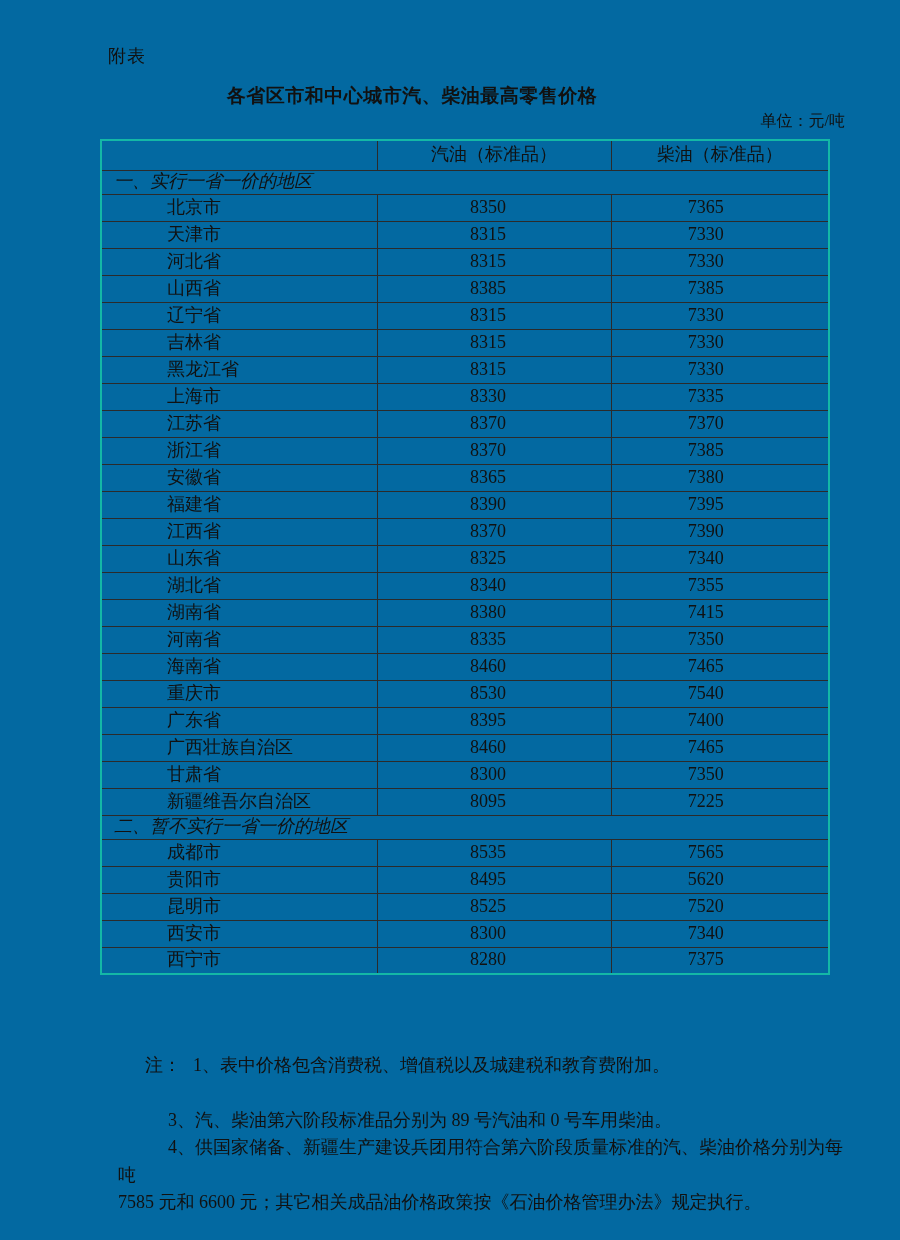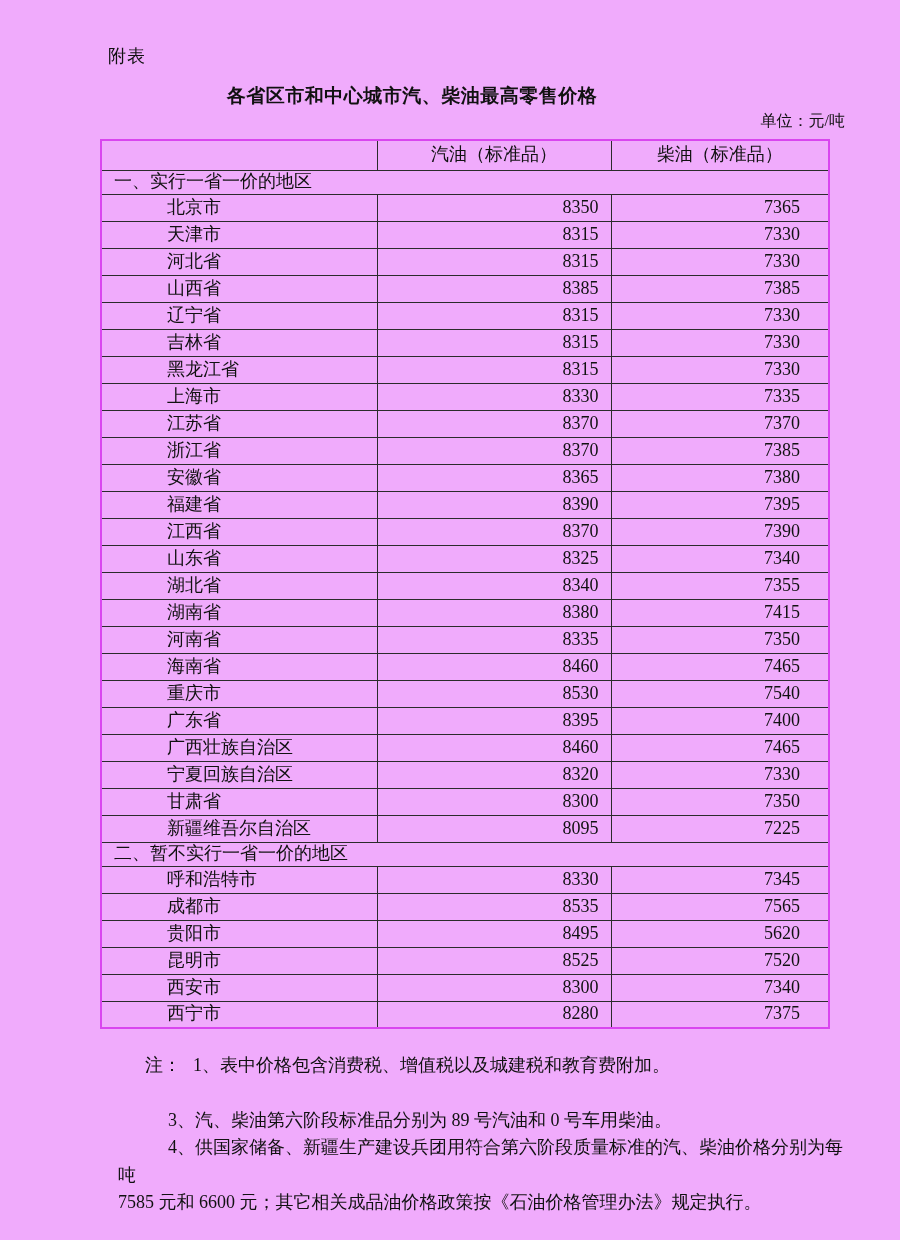--- a/index.html
+++ b/index.html
@@ -5,59 +5,59 @@
   html,body { margin:0; padding:0; }
   body {
     width:900px; height:1240px;
     background:#ffffff;
     font-family:"Liberation Serif","DejaVu Serif",serif;
     color:#111;
   }
   #page {
     position:relative;
     width:900px; height:1240px;
-    background:#f0abfc;
+    background:#0369a1;
     overflow:hidden;
   }
   .appendix-tag {
     position:absolute; left:108px; top:44px;
     font-size:18px; letter-spacing:1px;
   }
   .doc-title {
     position:absolute; left:0; top:83px; width:824px;
     text-align:center;
     font-family:"Liberation Sans","DejaVu Sans",sans-serif;
     font-weight:bold; font-size:19px; letter-spacing:0.5px;
   }
   .unit-label {
     position:absolute; right:55px; top:111px;
     font-size:16px;
   }
   table.price-table {
     position:absolute; left:100px; top:139px;
     width:730px;
     border-collapse:collapse; table-layout:fixed;
-    border:2px solid #d946ef;
+    border:2px solid #14b8a6;
   }
   .price-table col.c1 { width:276px; }
   .price-table col.c2 { width:234px; }
   .price-table col.c3 { width:218px; }
   .price-table td, .price-table th {
     border:1px solid #2b2b2b;
     font-size:18px; font-weight:normal;
     padding:0; line-height:1.1;
     overflow:hidden; white-space:nowrap;
   }
   tr.head-row { height:30px; }
   tr.head-row th { text-align:center; }
-  tr.section-row { height:24px; }
+  tr.section-row { height:24px;font-style:italic; }
   tr.section-row td { text-align:left; padding-left:12px; }
   tr.data-row { height:27px; }
   td.region { text-align:left; padding-left:65px; }
-  td.num    { text-align:right;margin-left:11px; }
+  td.num    { text-align:center;margin-left:11px; }
   td.num.gas    { padding-right:12px; }
   td.num.diesel { padding-right:28px; }
   .notes {
     position:absolute; left:100px; top:1024px; width:754px;
     font-size:18px; line-height:27.5px;
   }
   .note-line {
     white-space:pre-wrap;
     text-indent:50px;
     margin-left:18px;
@@ -192,41 +192,31 @@
           <td class="region">广东省</td>
           <td class="num gas">8395</td>
           <td class="num diesel">7400</td>
         </tr>
         <tr class="data-row">
           <td class="region">广西壮族自治区</td>
           <td class="num gas">8460</td>
           <td class="num diesel">7465</td>
         </tr>
         <tr class="data-row">
-          <td class="region">宁夏回族自治区</td>
-          <td class="num gas">8320</td>
-          <td class="num diesel">7330</td>
-        </tr>
-        <tr class="data-row">
           <td class="region">甘肃省</td>
           <td class="num gas">8300</td>
           <td class="num diesel">7350</td>
         </tr>
         <tr class="data-row">
           <td class="region">新疆维吾尔自治区</td>
           <td class="num gas">8095</td>
           <td class="num diesel">7225</td>
         </tr>
         <tr class="section-row">
           <td colspan="3">二、暂不实行一省一价的地区</td>
-        </tr>
-        <tr class="data-row">
-          <td class="region">呼和浩特市</td>
-          <td class="num gas">8330</td>
-          <td class="num diesel">7345</td>
         </tr>
         <tr class="data-row">
           <td class="region">成都市</td>
           <td class="num gas">8535</td>
           <td class="num diesel">7565</td>
         </tr>
         <tr class="data-row">
           <td class="region">贵阳市</td>
           <td class="num gas">8495</td>
           <td class="num diesel">5620</td>

